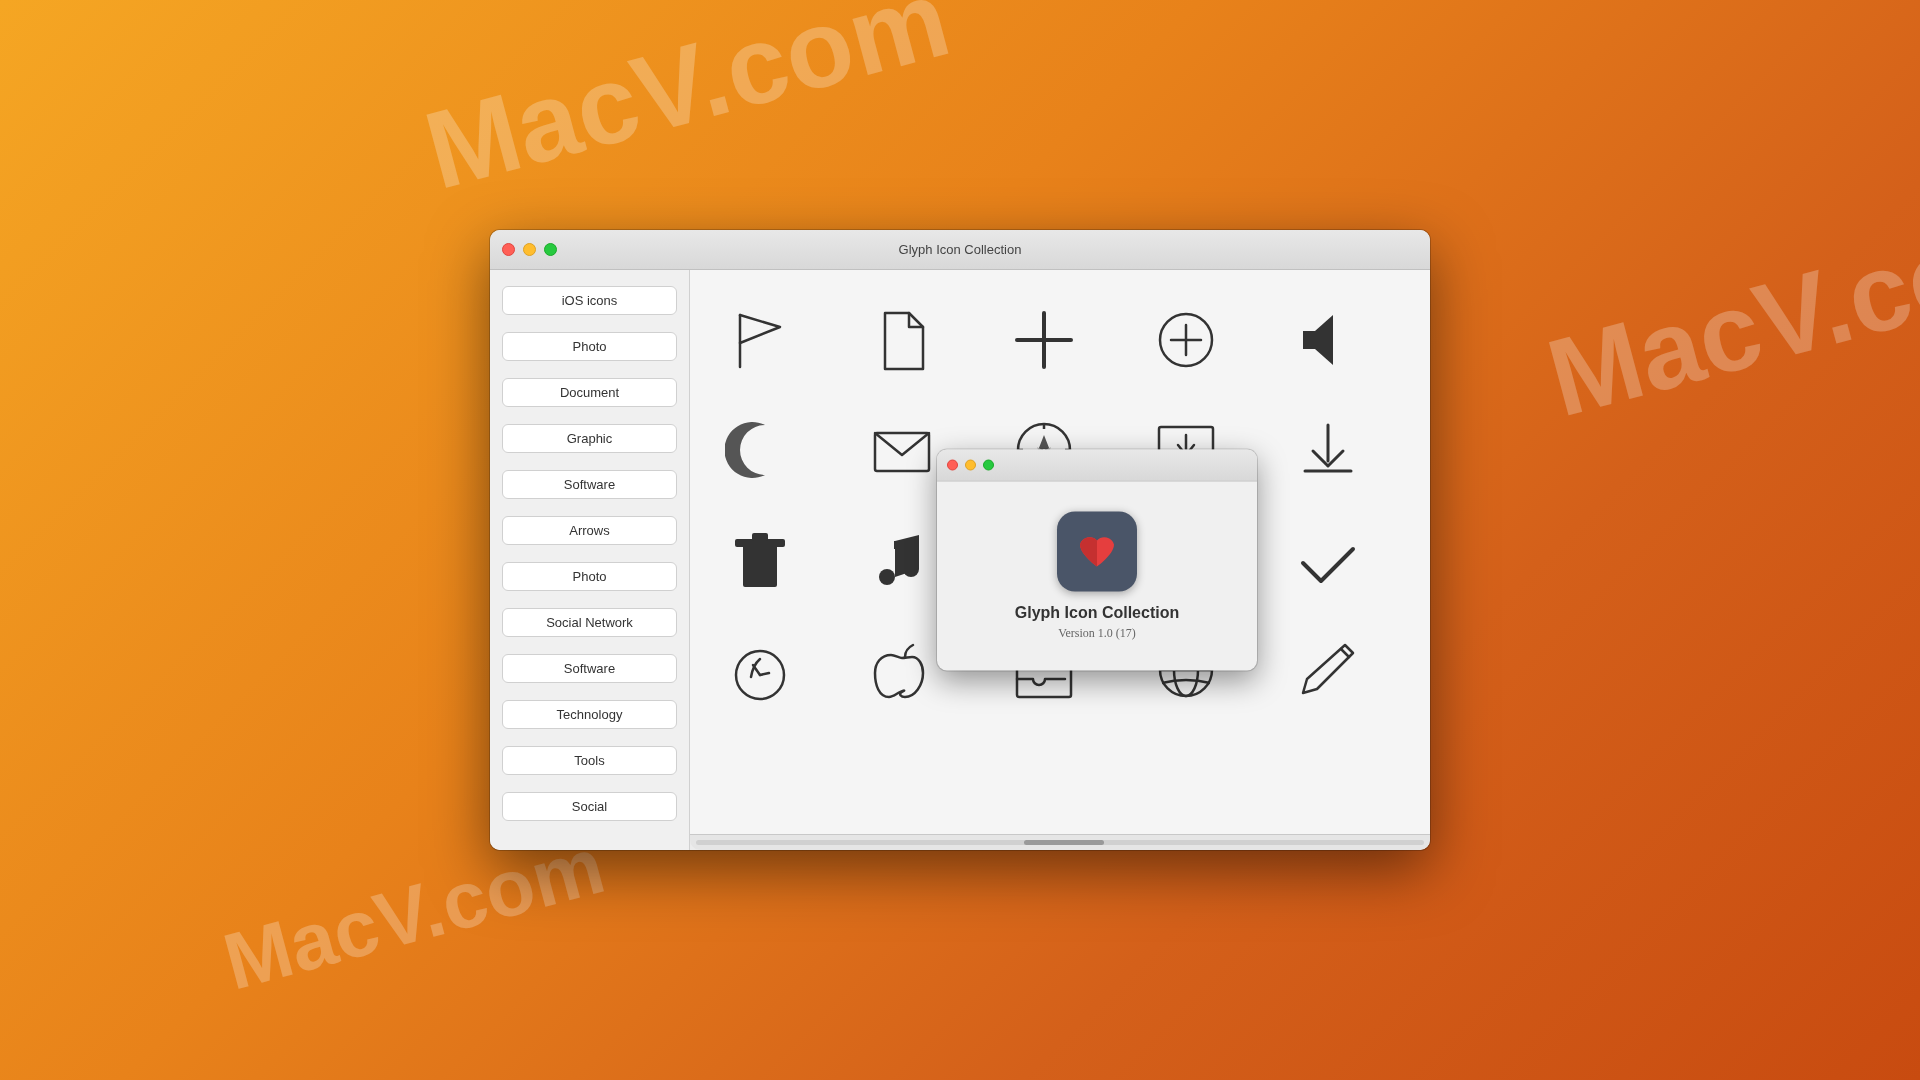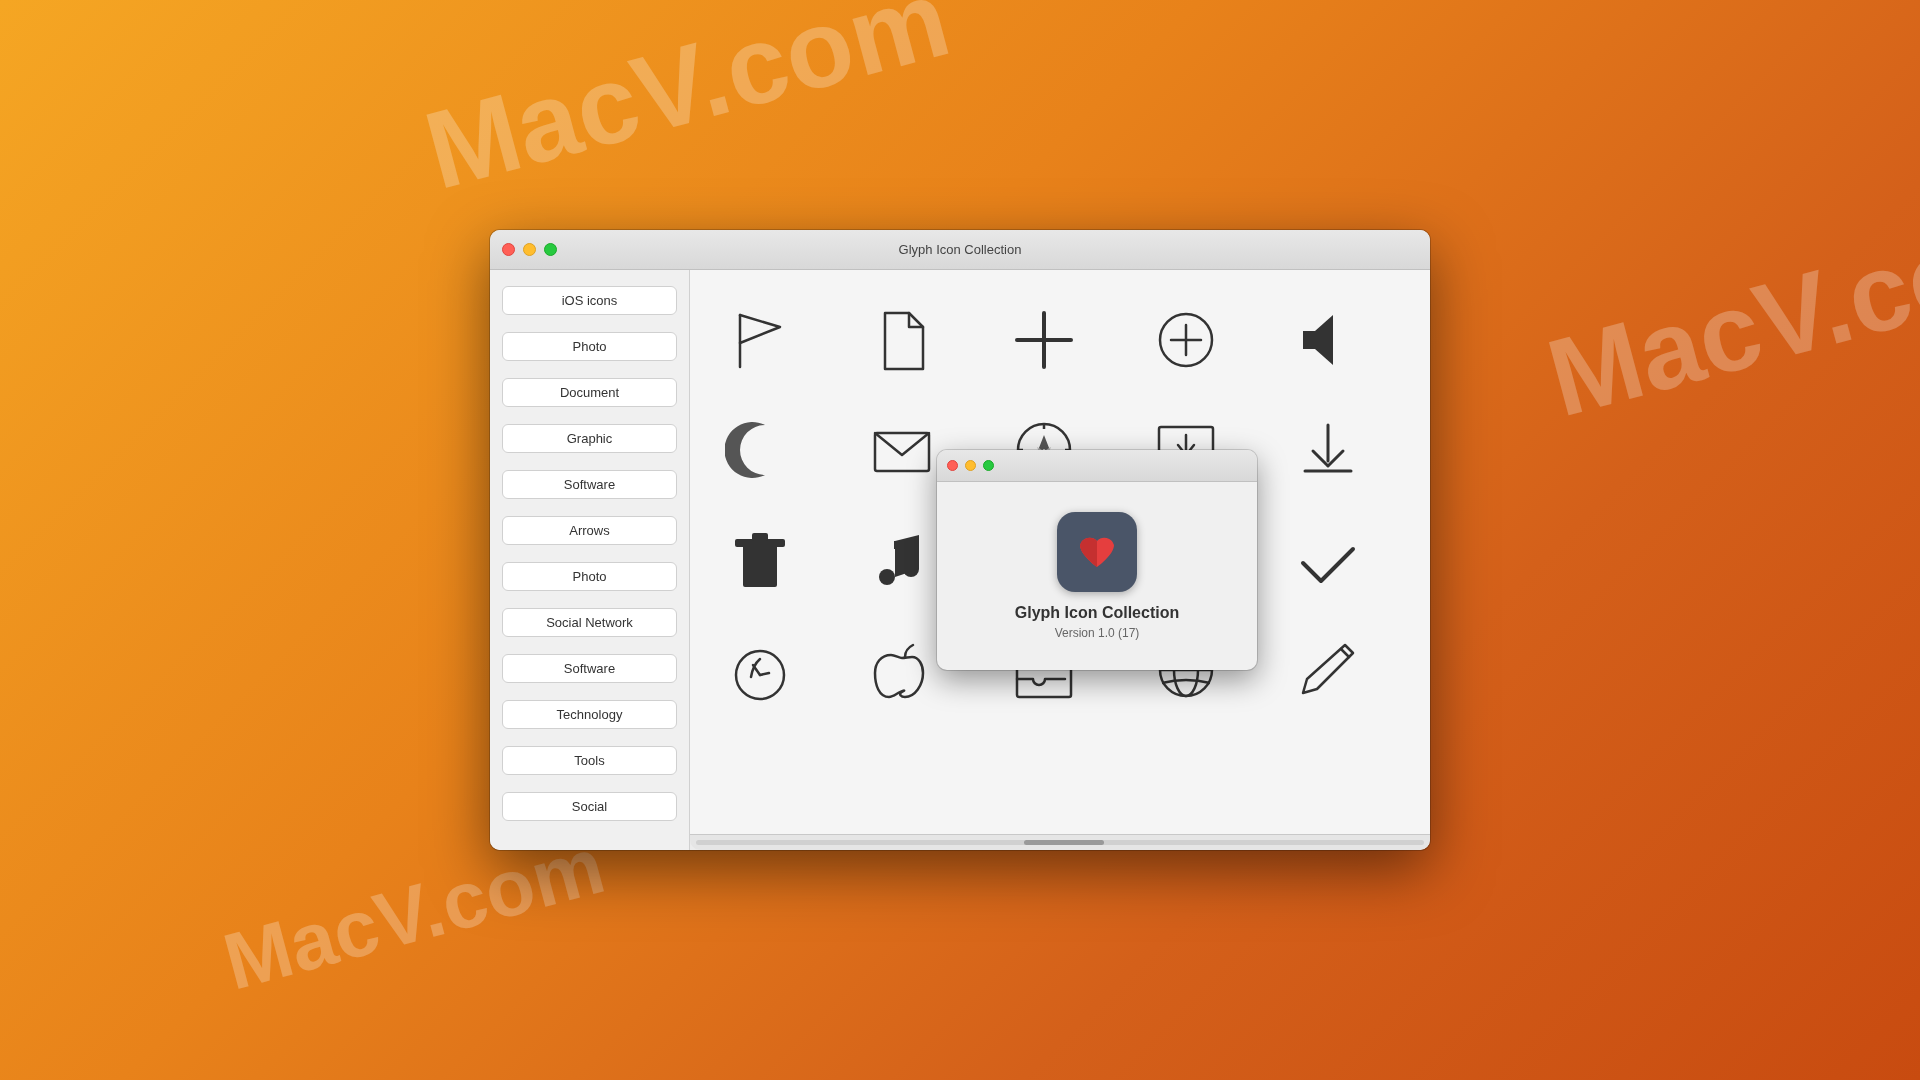--- a/index.html
+++ b/index.html
@@ -173,20 +173,21 @@
     }
     .about-app-name {
       font-size: 16px;
       font-weight: 600;
       color: #333;
     }
     .about-version {
       font-size: 12px;
       color: #666;
       margin-top: -8px;
+      font-family: Liberation Serif, serif;
     }
 
     
     .bottom-bar {
       height: 16px;
       background: #e5e5e5;
       border-top: 1px solid #c8c8c8;
       border-radius: 0 0 10px 10px;
       display: flex;
       align-items: center;

